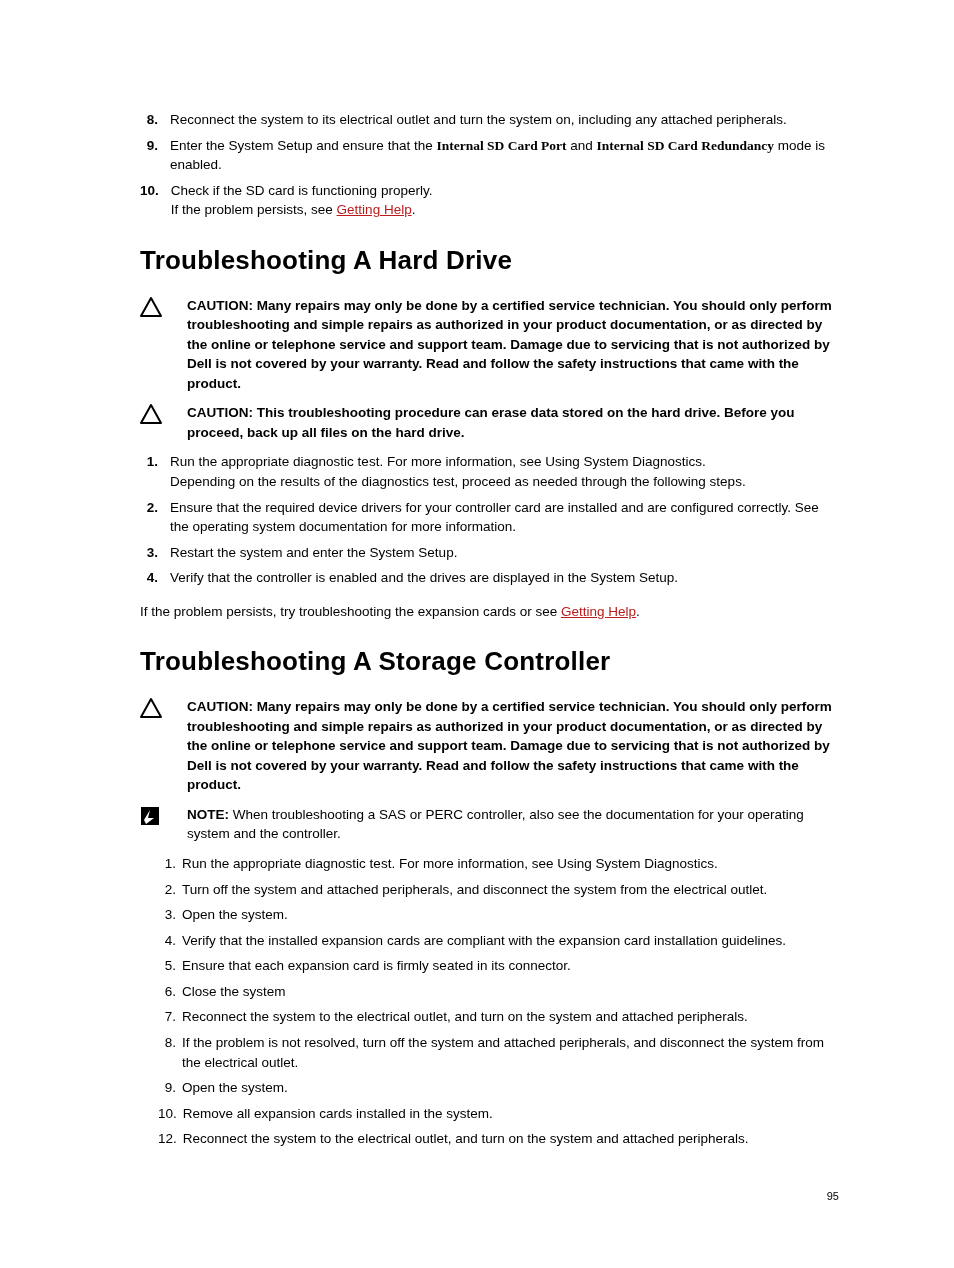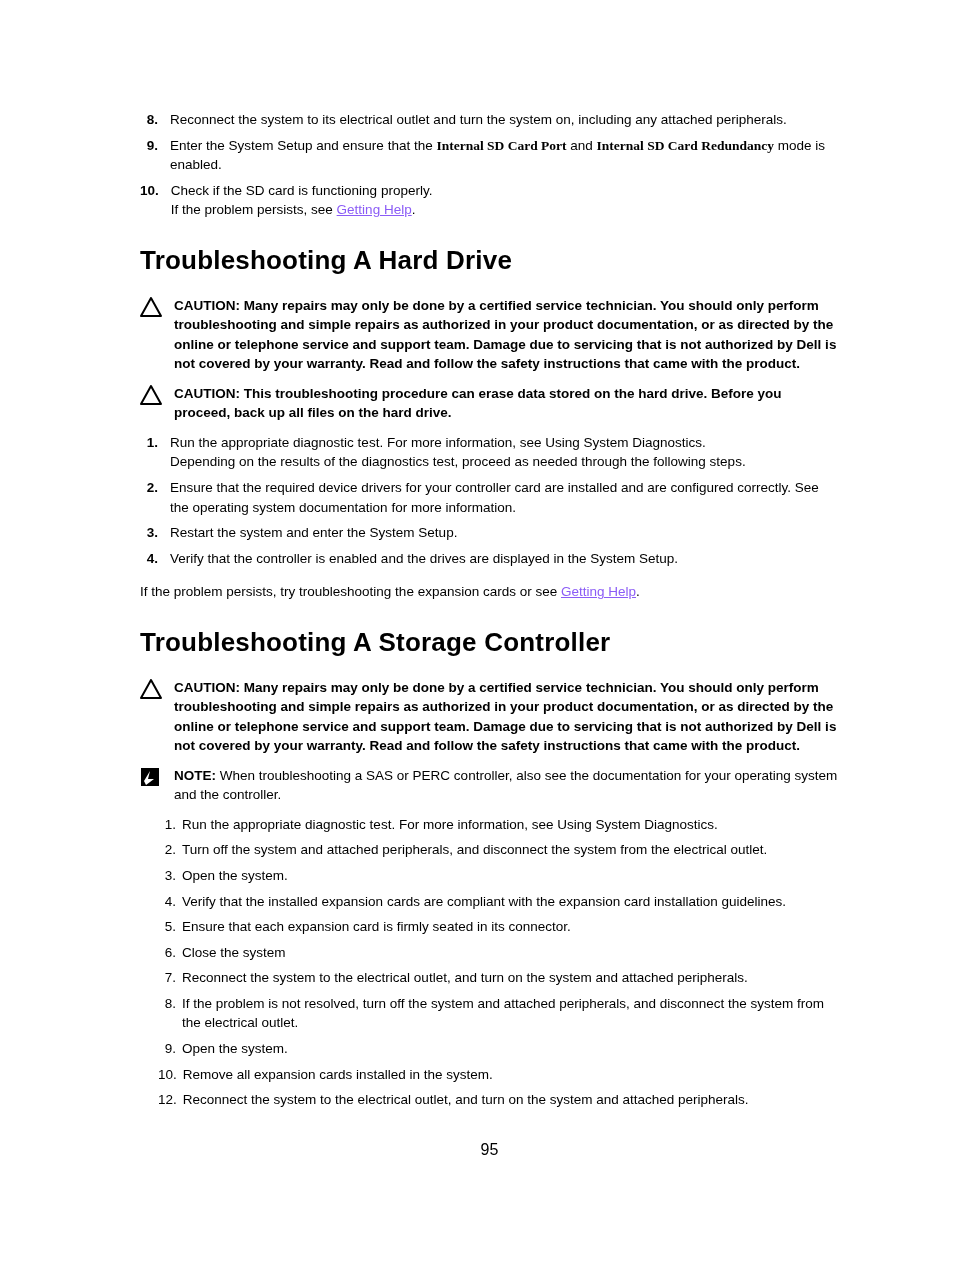--- a/index.html
+++ b/index.html
@@ -47,47 +47,48 @@
     flex: 0 0 24px;
     text-align: right;
     padding-right: 6px;
   }
   .ol-lower .body {
     flex: 1;
   }
   .callout {
     display: flex;
     margin: 10px 0 10px 0;
+    gap: 13px;
   }
   .callout-icon {
     flex: 0 0 34px;
     padding-top: 1px;
   }
   .callout-text {
     flex: 1;
     font-weight: bold;
   }
   .note-text {
     flex: 1;
     font-weight: normal;
   }
   .note-text .prefix {
     font-weight: bold;
   }
   .para {
     margin: 10px 0;
   }
   a.link {
-    color: #8b5cf6;
+    color: #b91c1c;
     text-decoration: underline;
   }
   .pageno {
-    text-align: center;
-    font-size: 16px;
-    margin-top: 28px;
+    text-align: right;
+    font-size: 11px;
+    margin-top: 40px;
   }
   .b { font-weight: bold; font-family: Liberation Serif, serif; }
   svg { display: block; }
 </style>
 </head>
 <body>
 
 <ol class="ol-upper">
   <li>
     <span class="num">8.</span>

